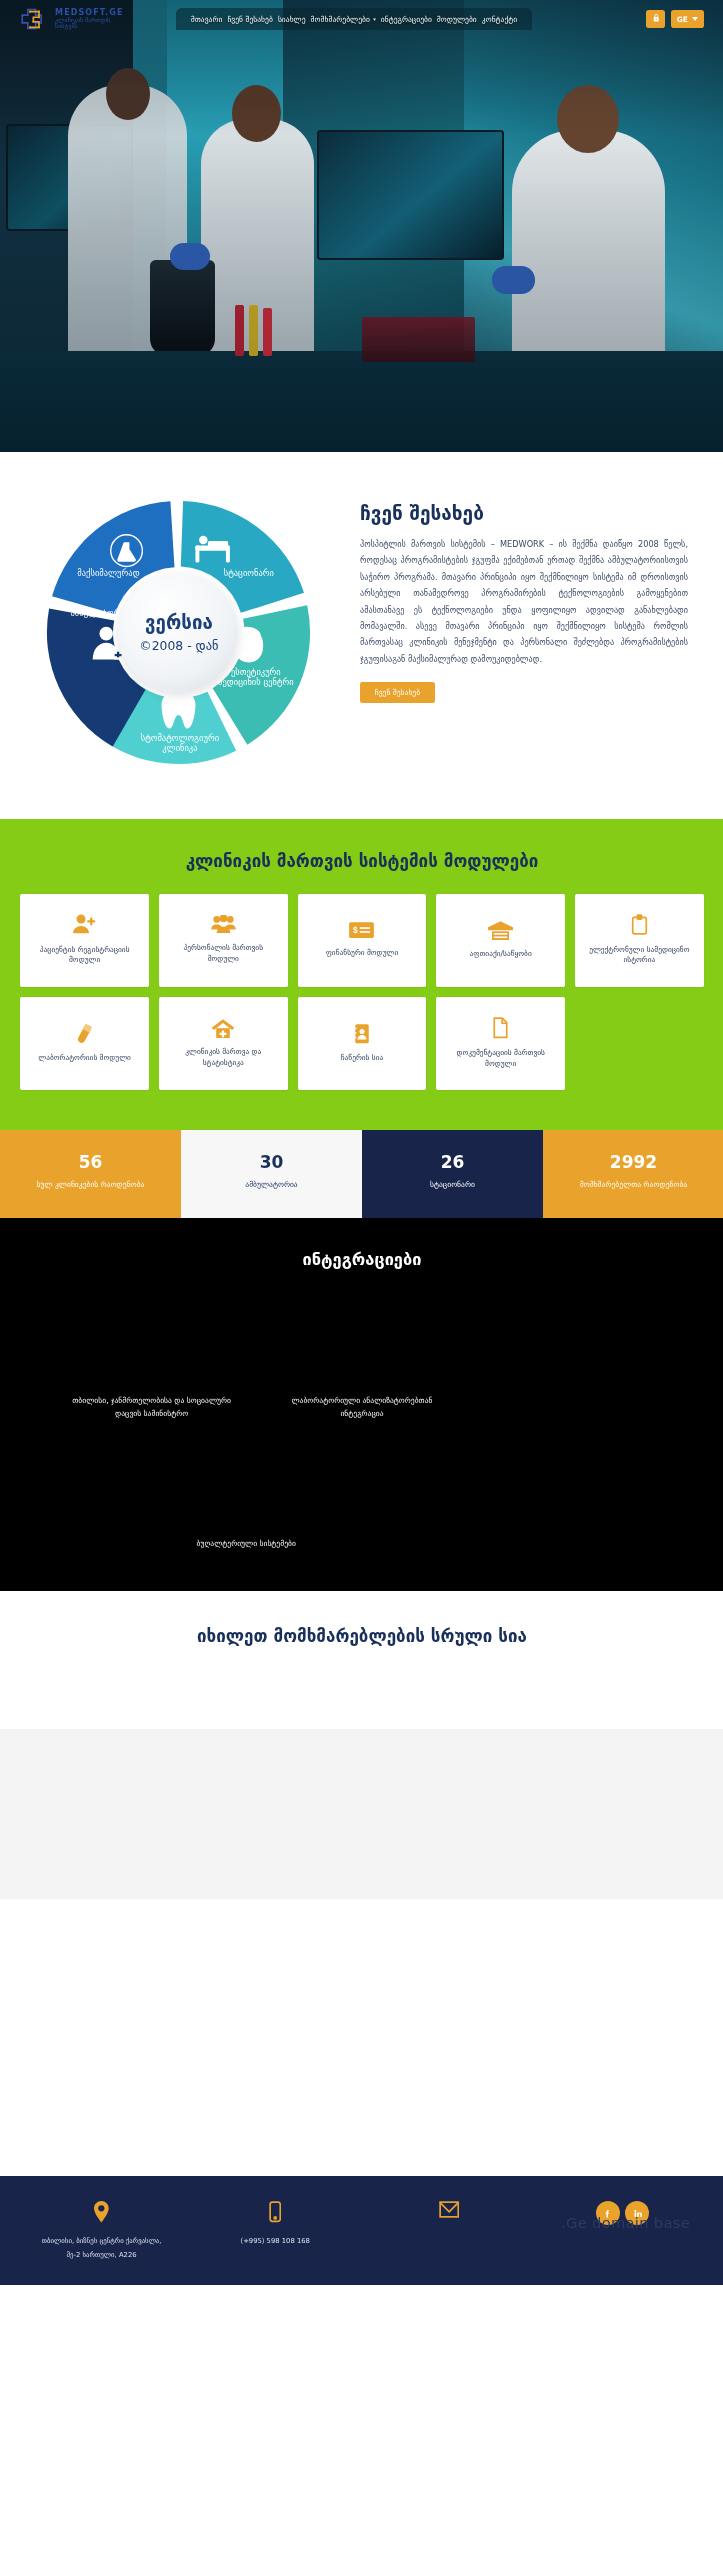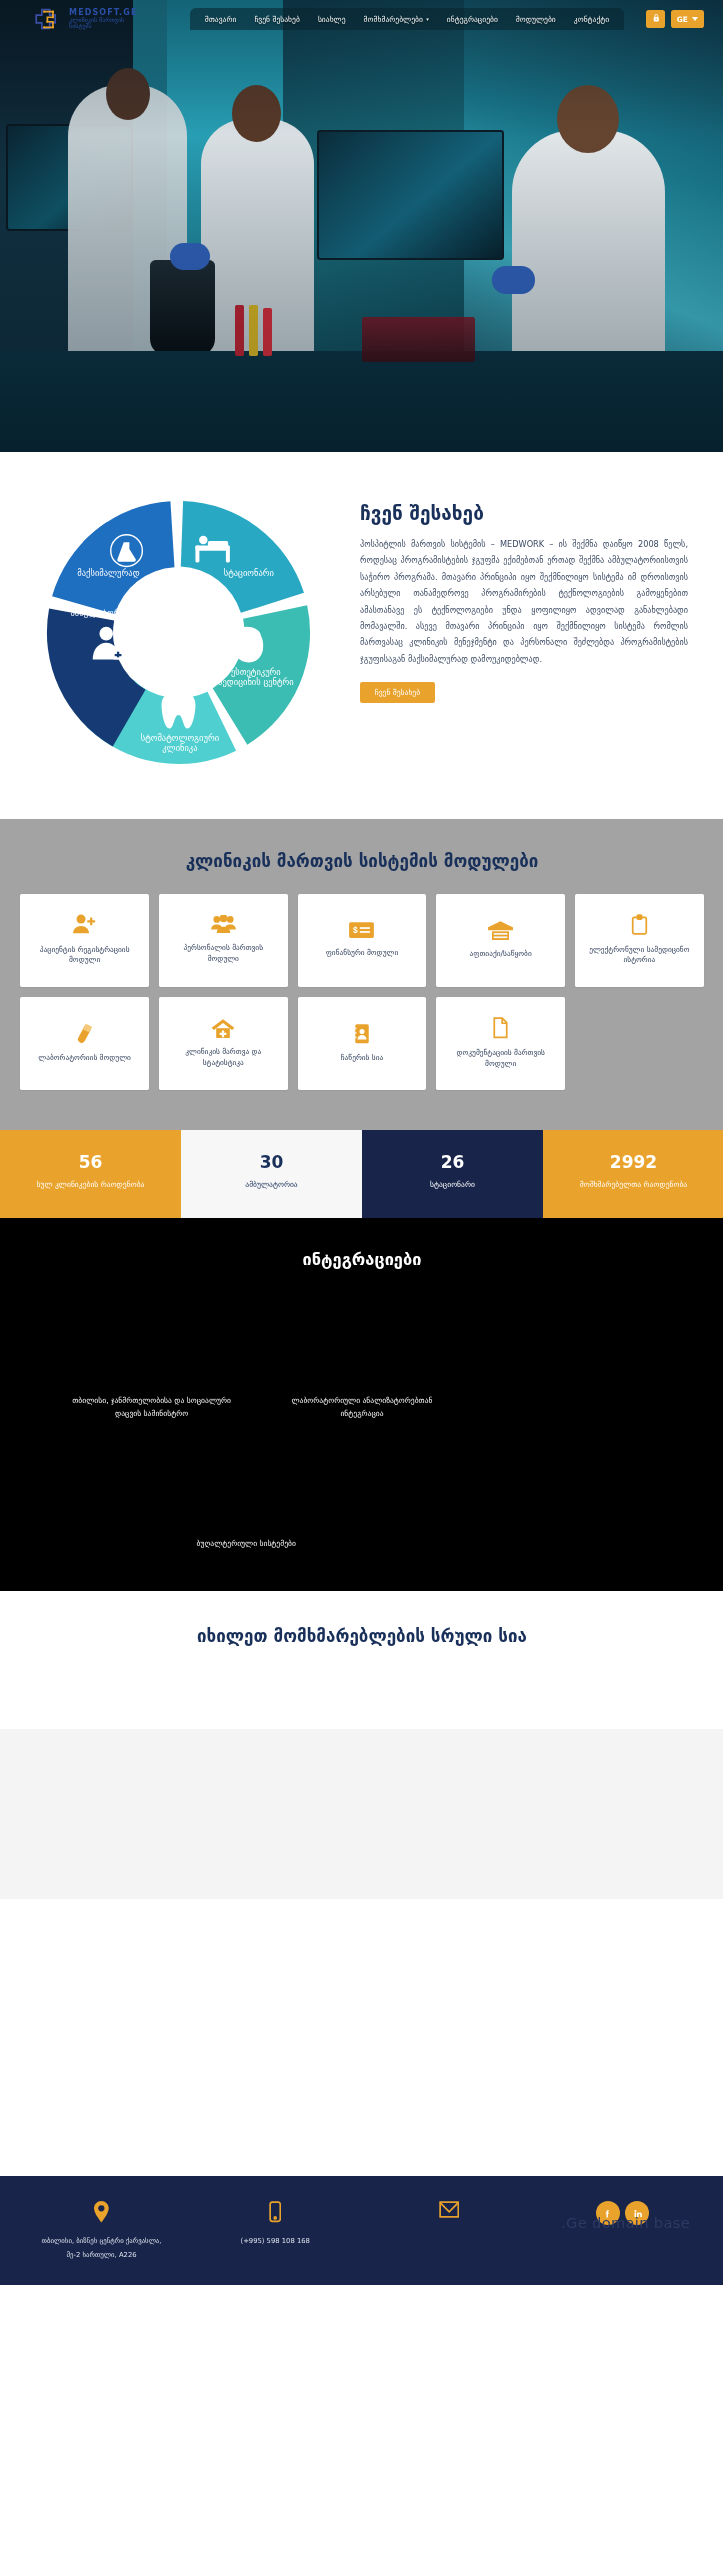--- a/index.html
+++ b/index.html
@@ -60,35 +60,35 @@
                 background:linear-gradient(180deg,#7c1220,#3a0a11); border-radius:2.3px; opacity:.85;}
   .tube-a     { left:235px; top:305px; width:9px; height:51px; background:#b8202f; border-radius:1.7px;}
   .tube-b     { left:249px; top:305px; width:9px; height:51px; background:#d3b021; border-radius:1.7px;}
   .tube-c     { left:263px; top:308px; width:9px; height:48px; background:#cf2a38; border-radius:1.7px;}
   .glove-l    { left:170px; top:243px; width:40px; height:27px; background:#2f5fb8; border-radius:13.6px;}
   .glove-r    { left:492px; top:266px; width:43px; height:28px; background:#2f5fb8; border-radius:13.6px;}
   .hero-veil  { position:absolute; inset:0;
                 background:linear-gradient(180deg, rgba(6,24,34,.35) 0%, rgba(6,24,34,.05) 30%, rgba(6,24,34,.25) 100%); }
 
   .topbar {
-    position: absolute; top: 0; left: 14px; right: 0; height: 38px;
+    position: absolute; top: 0; left: 0; right: 0; height: 38px;
     display: flex; align-items: center; padding: 0 20.4px; z-index: 20;
   }
   .brand { display: flex; align-items: center; gap: 5.7px; width: 141px; }
   .brand-mark { width: 29px; height: 29px; position: relative; flex: 0 0 29px; }
   .brand-text { line-height: 1.05; }
   .brand-name { font-size: 8px; letter-spacing: 1.1px; color: #2b4fa6; font-weight: 700; }
   .brand-sub  { font-size: 6px; color: #2b4fa6; }
 
   .nav-shell {
     margin-left: 14.7px;
     background: rgba(8,36,47,0.58);
     border-radius: 5.7px 5.7px 0 0;
     padding: 6.8px 14.7px;
-    display: flex; align-items: flex-start; gap: 18px;
+    display: flex; align-items: flex-start; gap: 5px;
   }
   .nav-item {
     color: #ffffff; font-size: 7.6px; white-space: nowrap;
     cursor: pointer; display:flex; align-items:center; gap:3.4px;
     text-shadow: 0 0.6px 1.7px rgba(0,0,0,.55);
   }
   .caret { font-size: 5.1px; opacity: .9; }
 
   .top-actions { margin-left: auto; display: flex; align-items: center; gap: 5.7px; }
   .icon-btn {
@@ -126,21 +126,21 @@
 
   .about-text { flex: 1; padding-top: 4.5px; }
   .about-title { font-size: 19px; color: #19305a; margin-bottom: 12.4px; font-weight: 600; }
   .about-p { font-size: 8.2px; line-height: 2.0; color: #3b4a63; text-align: justify; }
   .about-btn {
     margin-top: 14.7px; display: inline-block; background: #e9a32c; color: #fff;
     font-size: 7.6px; padding: 6.2px 14.7px; border-radius: 2.3px; cursor: pointer;
   }
 
   
-  .modules { background: #a3a3a3; padding: 32px 20.4px 40px; }
+  .modules { background: #84cc16; padding: 32px 20.4px 40px; }
   .modules-title { text-align: center; font-size: 17px; color: #19305a; margin-bottom: 22.6px; }
   .mod-grid { display: grid; grid-template-columns: repeat(5, 1fr); gap: 10.2px; }
   .mod-card {
     background: #fff; border-radius: 1.7px; min-height: 93px;
     display: flex; flex-direction: column; align-items: center; justify-content: center;
     padding: 11.3px 8px; gap: 9px; cursor: pointer;
     box-shadow: 0 0.6px 1.7px rgba(0,0,0,.05);
   }
   .mod-icon { color: #e9a32c; line-height:0; }
   .mod-label { font-size: 7.4px; color: #2b3b57; text-align: center; line-height: 1.45; }
@@ -326,20 +326,24 @@
             <rect x="19" y="12" width="4" height="10" fill="#153a74"></rect>
             <rect x="15" y="16" width="12" height="4" fill="#153a74"></rect>
           </g>
         </g>
       </svg>
       <div class="seg-label" style="left:14px; top:111px;">ამბულატორია</div>
       <div class="seg-label" style="left:22.6px; top:71px;">მაქსიმალურად</div>
       <div class="seg-label" style="left:163px; top:71px;">სტაციონარი</div>
       <div class="seg-label" style="left:170px; top:170px;">ესთეტიკური მედიცინის ცენტრი</div>
       <div class="seg-label" style="left:94px; top:236px;">სტომატოლოგიური კლინიკა</div>
+      <div class="wheel-hub">
+        <div class="hub-title">ვერსია</div>
+        <div class="hub-sub">©2008 - დან</div>
+      </div>
     </div>
   </div>
 
   <div class="about-text">
     <h2 class="about-title">ჩვენ შესახებ</h2>
     <p class="about-p">ჰოსპიტლის მართვის სისტემის – MEDWORK – ის შექმნა დაიწყო 2008 წელს, როდესაც პროგრამისტების ჯგუფმა ექიმებთან ერთად შექმნა ამბულატორიისთვის საჭირო პროგრამა.  მთავარი პრინციპი იყო შექმნილიყო სისტემა იმ დროისთვის არსებული თანამედროვე პროგრამირების ტექნოლოგიების გამოყენებით ამასთანავე ეს ტექნოლოგიები უნდა ყოფილიყო ადვილად განახლებადი მომავალში. ასევე მთავარი პრინციპი იყო შექმნილიყო სისტემა რომლის მართვასაც კლინიკის მენეჯმენტი და პერსონალი შეძლებდა პროგრამისტების ჯგუფისაგან მაქსიმალურად დამოუკიდებლად.</p>
     <span class="about-btn">ჩვენ შესახებ</span>
   </div>
 </section>
 

